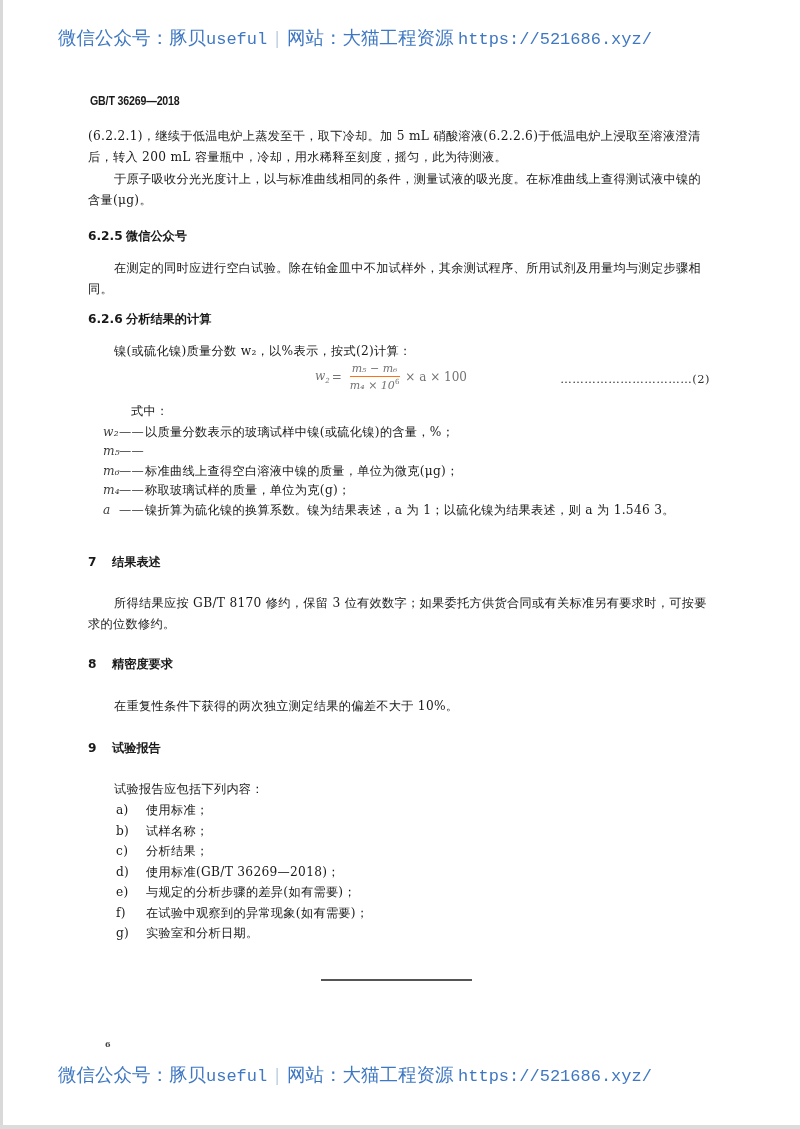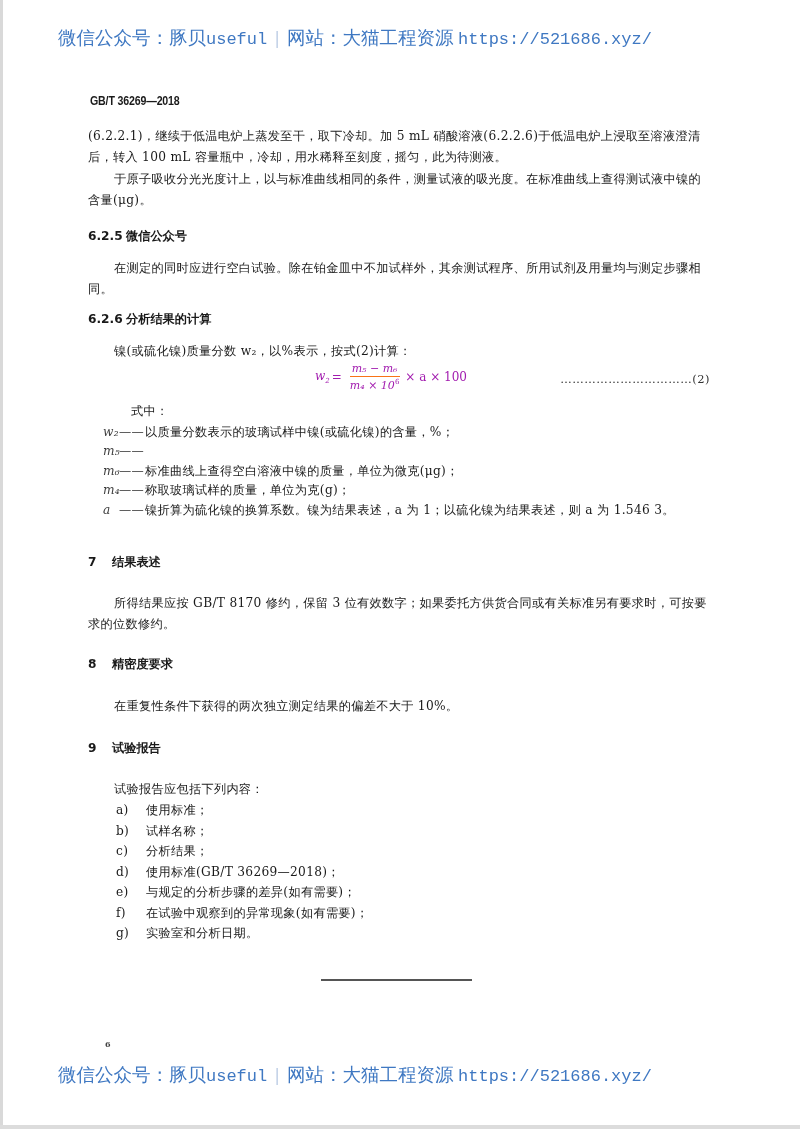--- a/index.html
+++ b/index.html
@@ -50,21 +50,21 @@
     }
     .heading .num { display: inline-block; width: 38px; font-weight: bold; }
     .heading.top-level .num { width: 24px; }
 
     .formula-row {
       position: absolute; left: 300px; top: 362px; width: 410px; height: 40px;
       font-size: 12px;
     }
     .formula {
       position: absolute; left: 15px; top: 0;
-      display: flex; align-items: center; color: #a21caf;
+      display: flex; align-items: center; color: #737373;
     }
     .fvar { font-style: italic; }
     .frac { display: inline-flex; flex-direction: column; align-items: center; margin: 0 4px; }
     .frac .num-part { padding: 0 2px 1px; border-bottom: 1px solid #f97316; font-size: 11px; }
     .frac .den-part { padding: 1px 2px 0; font-size: 11px; }
     .formula-eqnum {
       position: absolute; right: 0; top: 10px; font-size: 11.5px; color: #333;
       letter-spacing: 0.5px;
     }
     sub { font-size: 7px; }
@@ -101,21 +101,21 @@
 <div class="frame-left"></div>
 <div class="frame-bottom"></div>
 
 <div class="watermark wm-top">
   <span>微信公众号：豚贝</span><span class="mono">useful</span><span class="sep">|</span><span>网站：大猫工程资源</span>
   <span class="mono">https://521686.xyz/</span>
 </div>
 
 <div class="std-code">GB/T 36269—2018</div>
 
-<div class="body-text" style="top:126px;">(6.2.2.1)，继续于低温电炉上蒸发至干，取下冷却。加 5 mL 硝酸溶液(6.2.2.6)于低温电炉上浸取至溶液澄清后，转入 100 mL 容量瓶中，冷却，用水稀释至刻度，摇匀，此为待测液。</div>
+<div class="body-text" style="top:126px;">(6.2.2.1)，继续于低温电炉上蒸发至干，取下冷却。加 5 mL 硝酸溶液(6.2.2.6)于低温电炉上浸取至溶液澄清后，转入 200 mL 容量瓶中，冷却，用水稀释至刻度，摇匀，此为待测液。</div>
 <div class="body-text indent" style="top:169px;">于原子吸收分光光度计上，以与标准曲线相同的条件，测量试液的吸光度。在标准曲线上查得测试液中镍的含量(μg)。</div>
 
 <div class="heading" style="top:228px;">
   <span class="num">6.2.5</span><span>微信公众号</span>
 </div>
 <div class="body-text indent" style="top:258px;">在测定的同时应进行空白试验。除在铂金皿中不加试样外，其余测试程序、所用试剂及用量均与测定步骤相同。</div>
 
 <div class="heading" style="top:311px;">
   <span class="num">6.2.6</span><span>分析结果的计算</span>
 </div>

